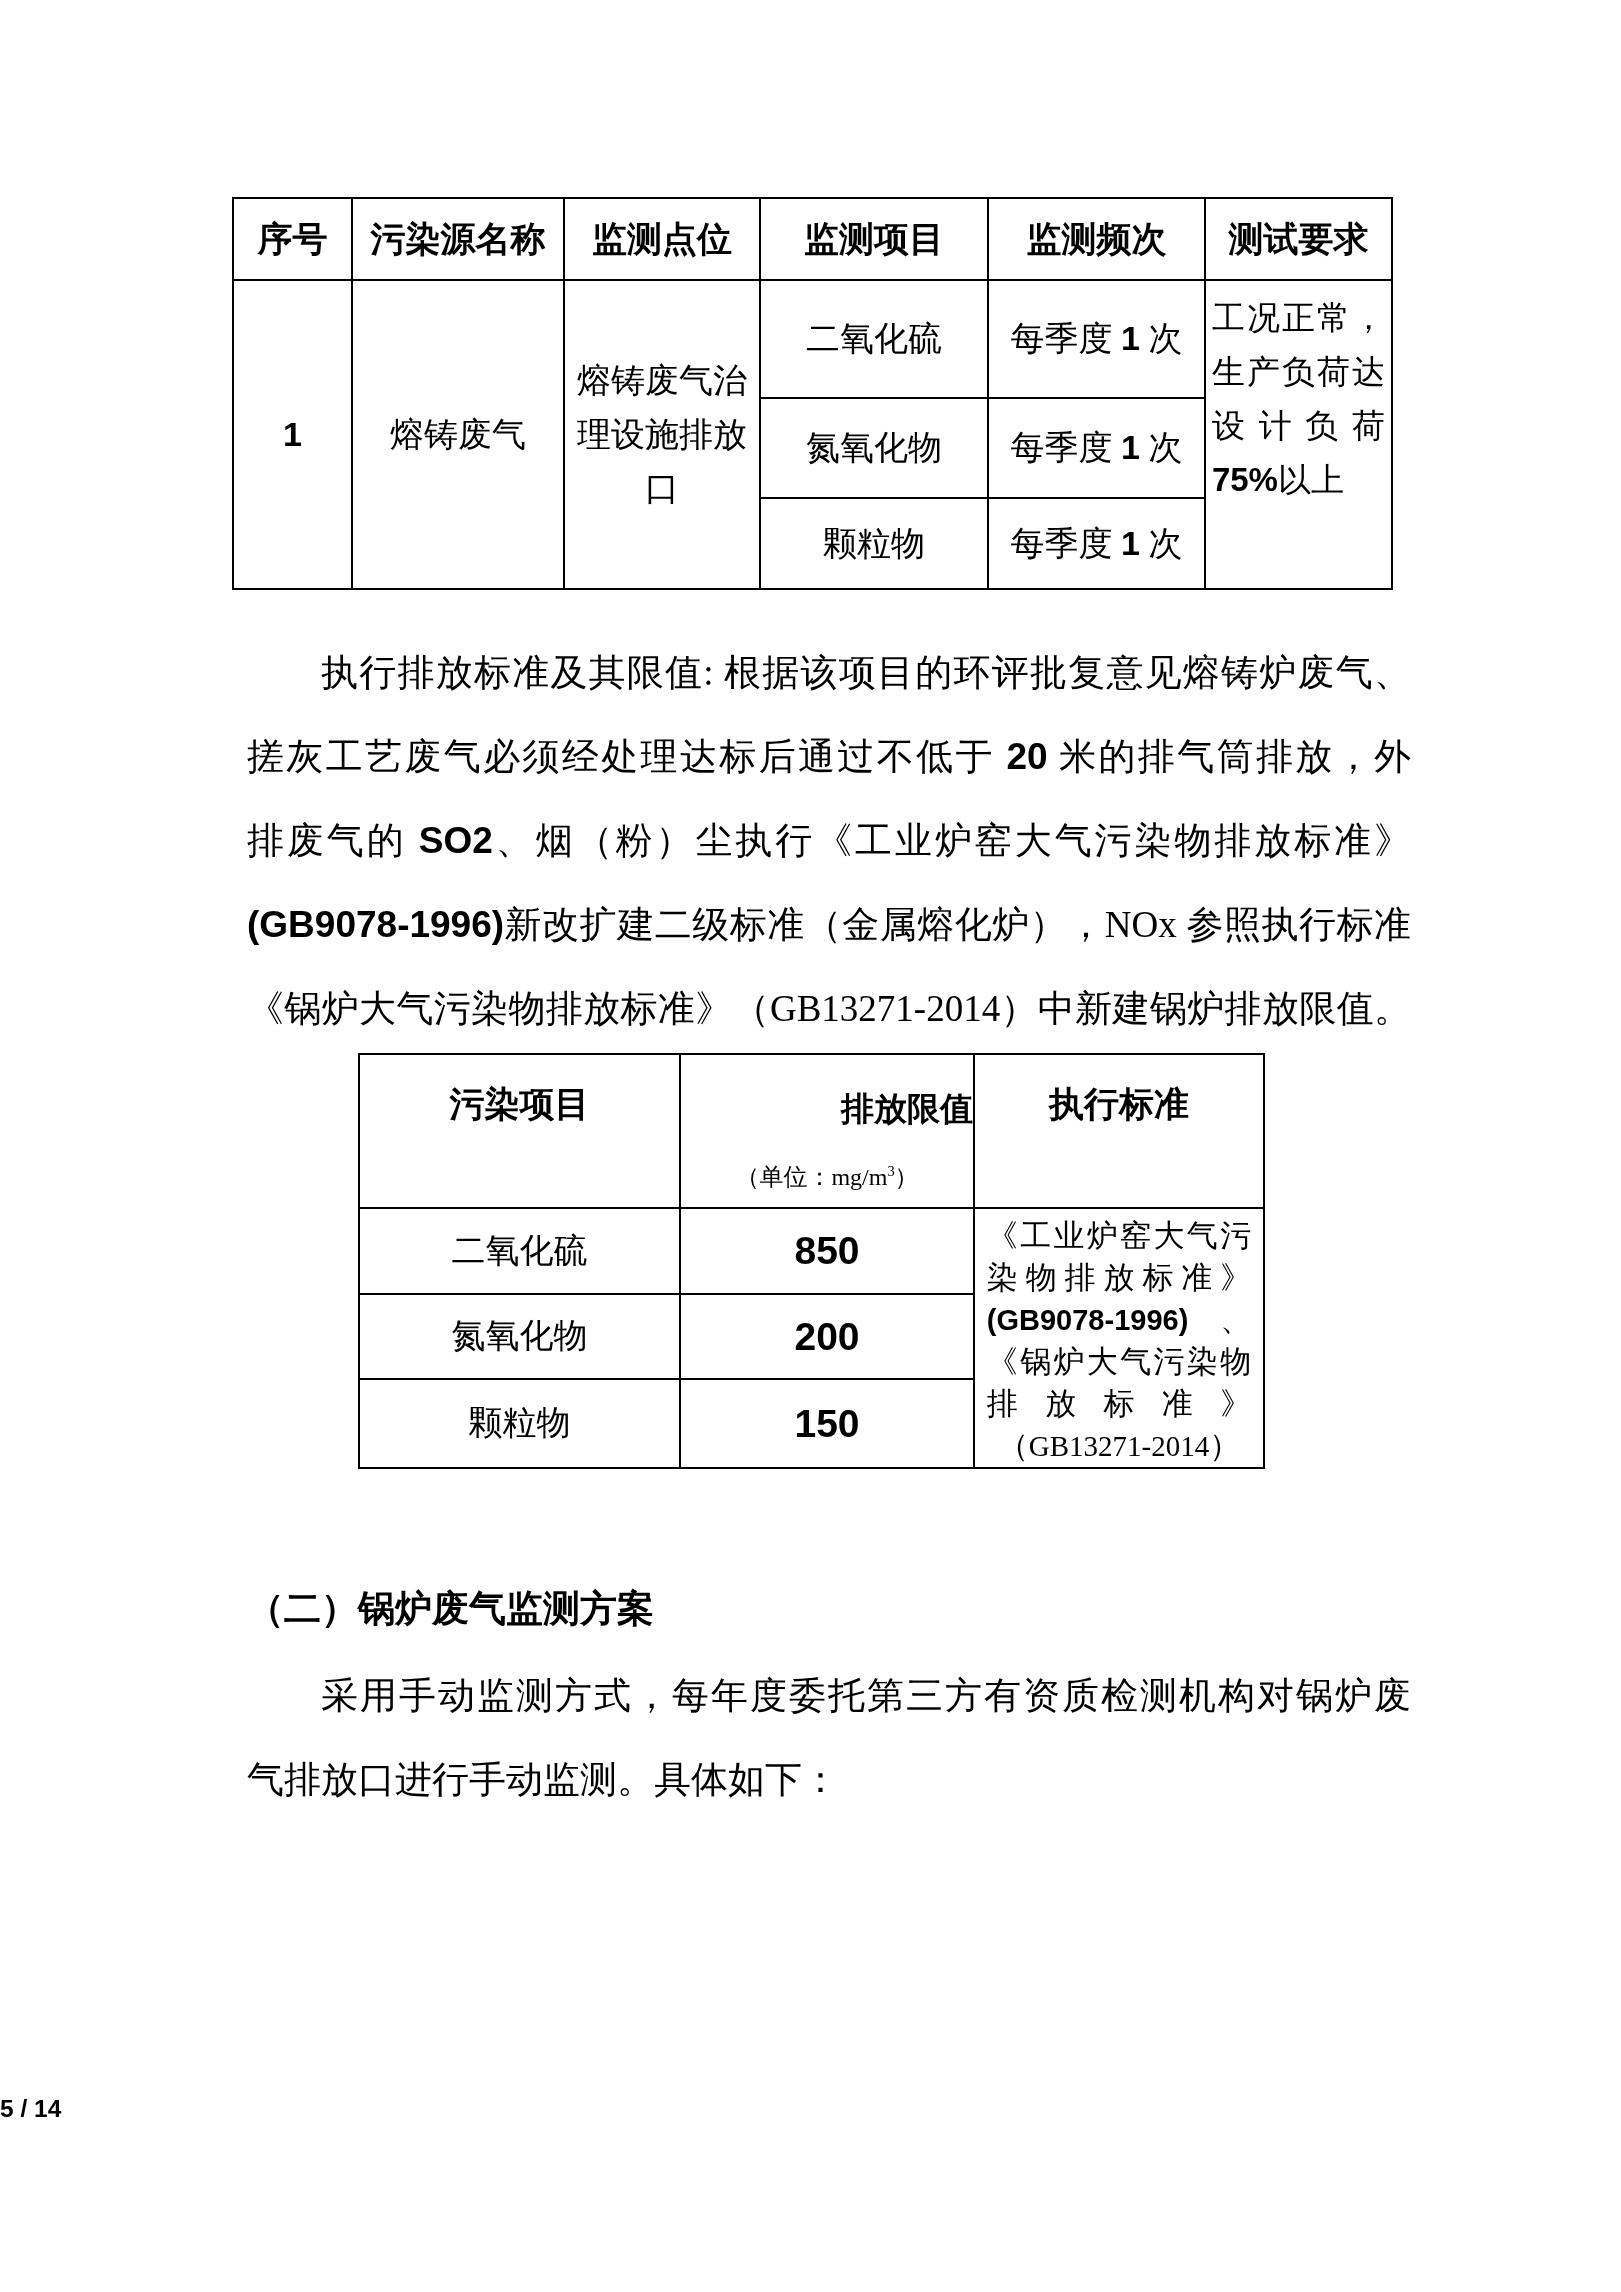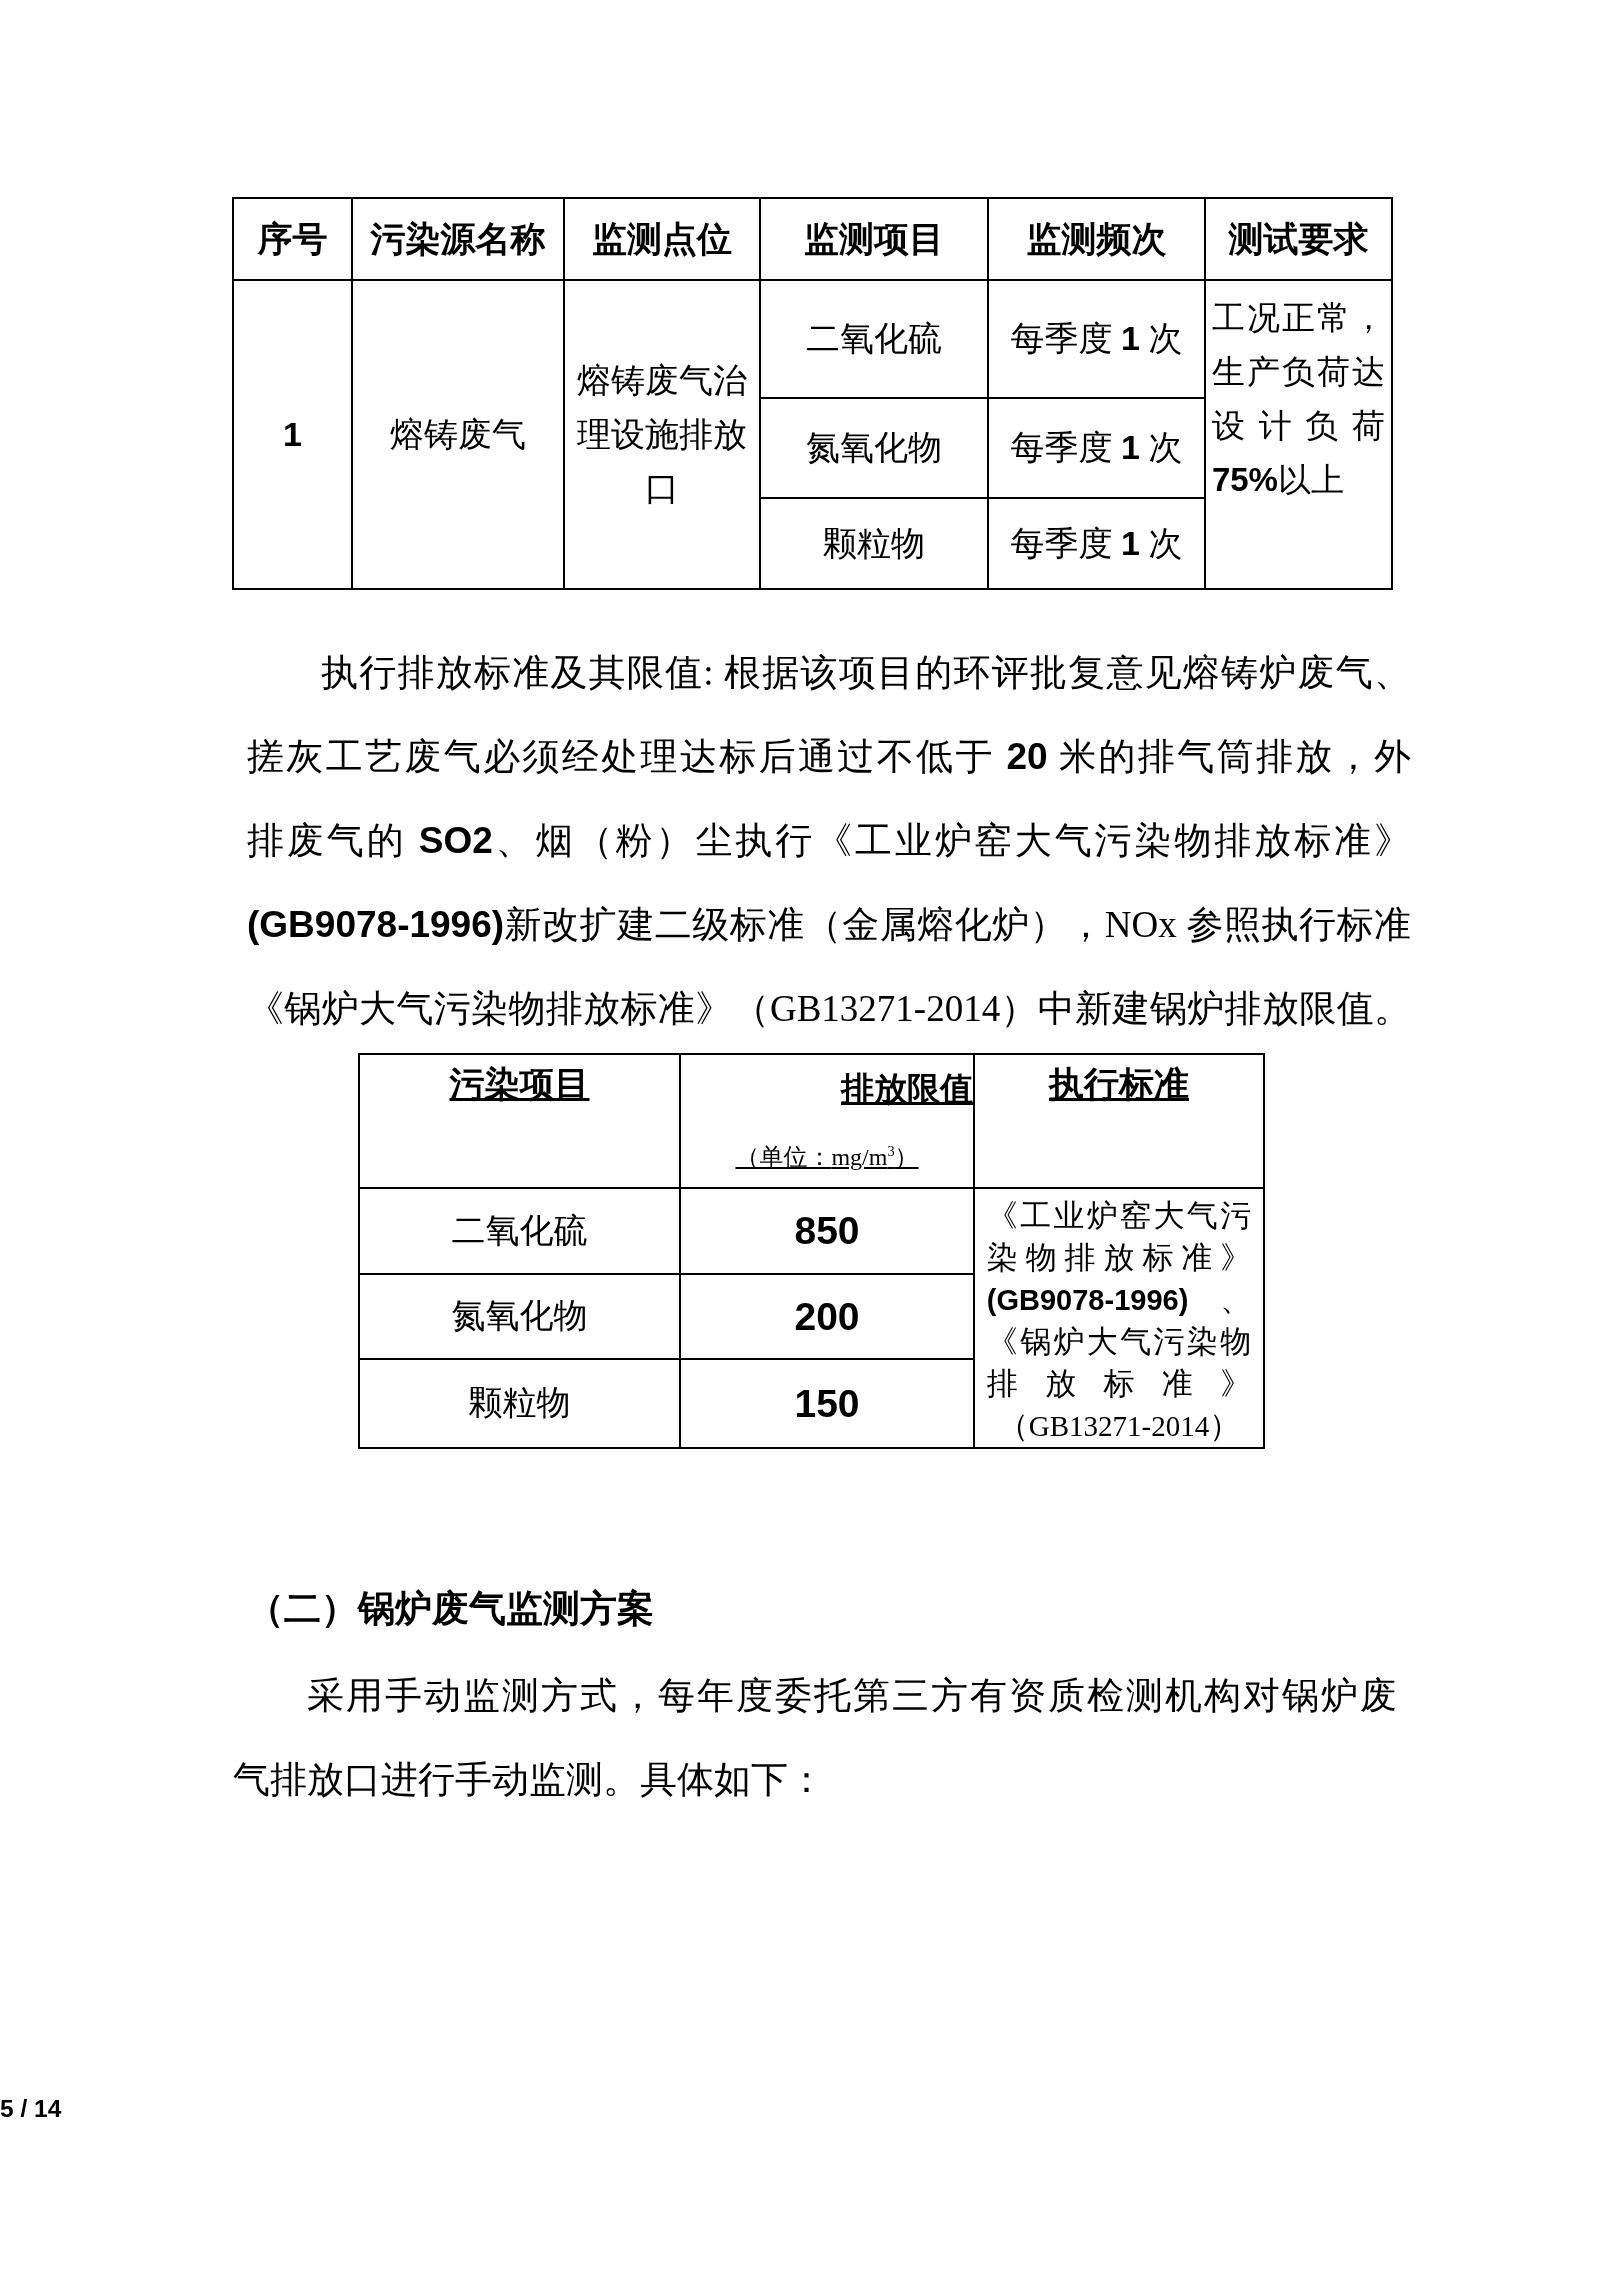--- a/index.html
+++ b/index.html
@@ -24,29 +24,29 @@
   .t1 td.rh1{height:108px;}
   .t1 td.rh2{height:90px;}
   .t1 td.rh3{height:81px;}
   .t1 td.point{padding:0 7.8px;line-height:54px;}
   .t1 td.req{vertical-align:top;padding:9.8px 5.9px 0;margin-left:20px;}
   .reqline{font-size:33px;line-height:54px;text-align:justify;text-align-last:justify;white-space:nowrap;}
   .reqline.last{text-align-last:left;}
 
   
   .para1{position:absolute;left:247px;top:631px;width:1164px;}
-  .para2{position:absolute;left:233px;top:1654px;width:1164px;}
+  .para2{position:absolute;left:247px;top:1654px;width:1164px;}
   .pl{font-size:37px;line-height:84px;text-align:justify;text-align-last:justify;white-space:nowrap;}
   .pl.first{text-indent:74px;}
   .pl.left{text-align-last:left;}
 
   
   .t2{position:absolute;left:358px;top:1053px;width:905px;font-size:34px;}
   .t2 th,.t2 td{border:2px solid #000;text-align:center;vertical-align:middle;padding:0;overflow:hidden;}
-  .t2 th{height:126px;vertical-align:top;padding-top:6px;font-weight:bold;font-size:35px;text-decoration:underline;}
+  .t2 th{height:126px;vertical-align:top;padding-top:26px;font-weight:bold;font-size:35px;}
   .t2 .t2title{line-height:57px;font-weight:bold;font-size:33px;text-align:right;}
   .t2 .t2unit{margin-top:9.8px;line-height:47px;font-weight:normal;font-size:24px;}
   .t2 td.rrh1{height:82px;}
   .t2 td.rrh2{height:81px;}
   .t2 td.rrh3{height:85px;}
   .t2 td.lim{font-size:39px;}
   .t2 td.std{vertical-align:top;padding:5.9px 11.8px 0;}
   .stdline{font-size:31px;line-height:42px;text-align:justify;text-align-last:justify;white-space:nowrap;}
   .stdline .r-sans{font-size:29px;}
   .stdline .r-times{font-size:29px;}

